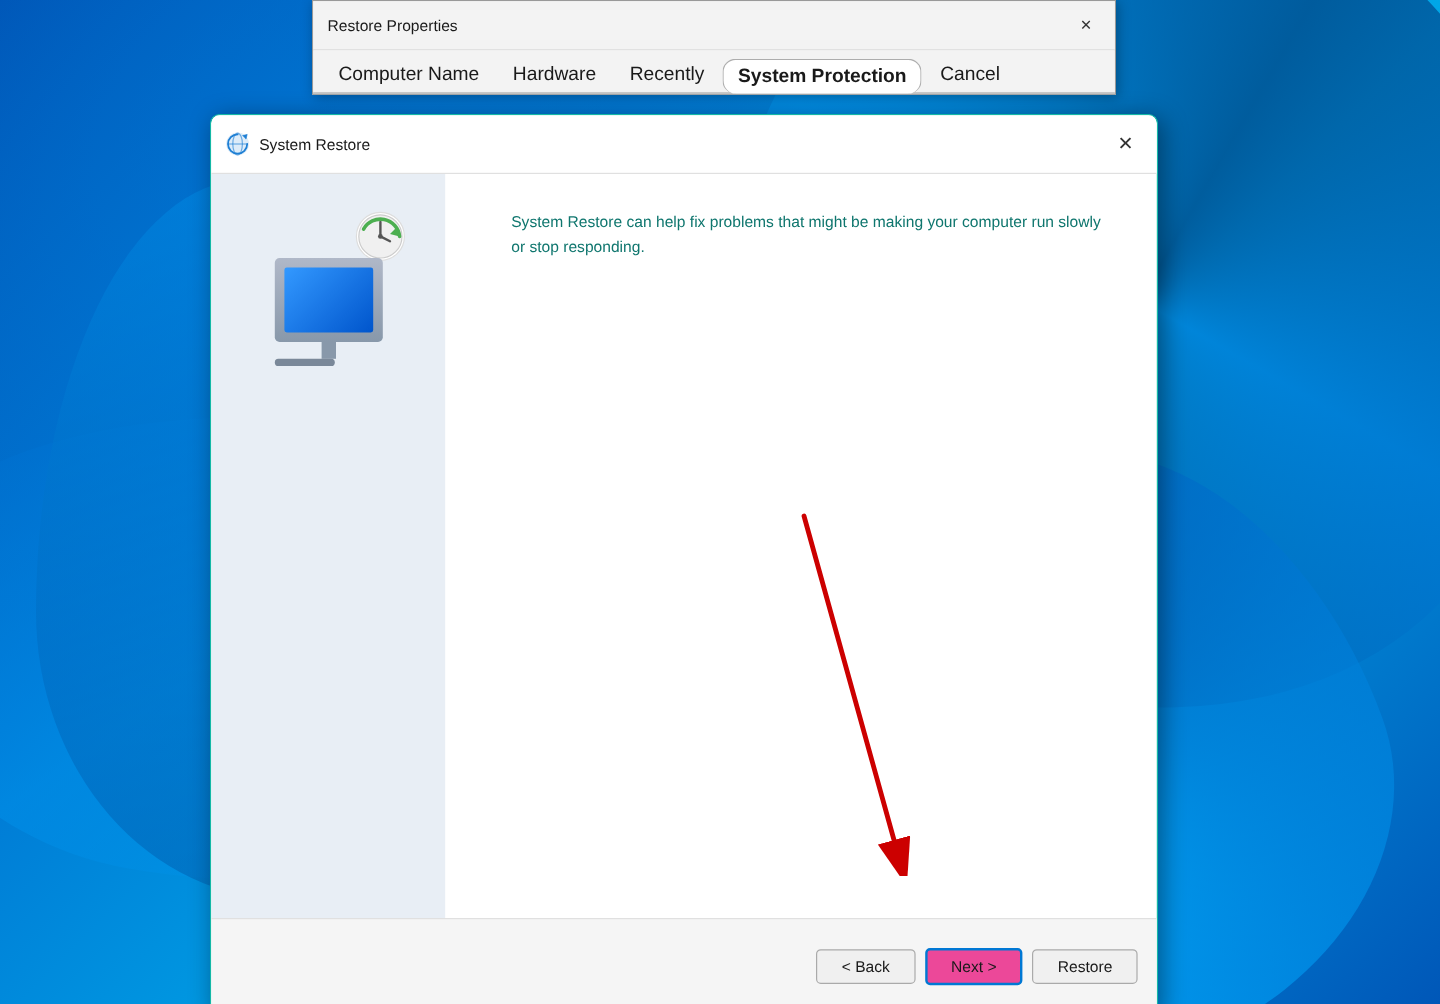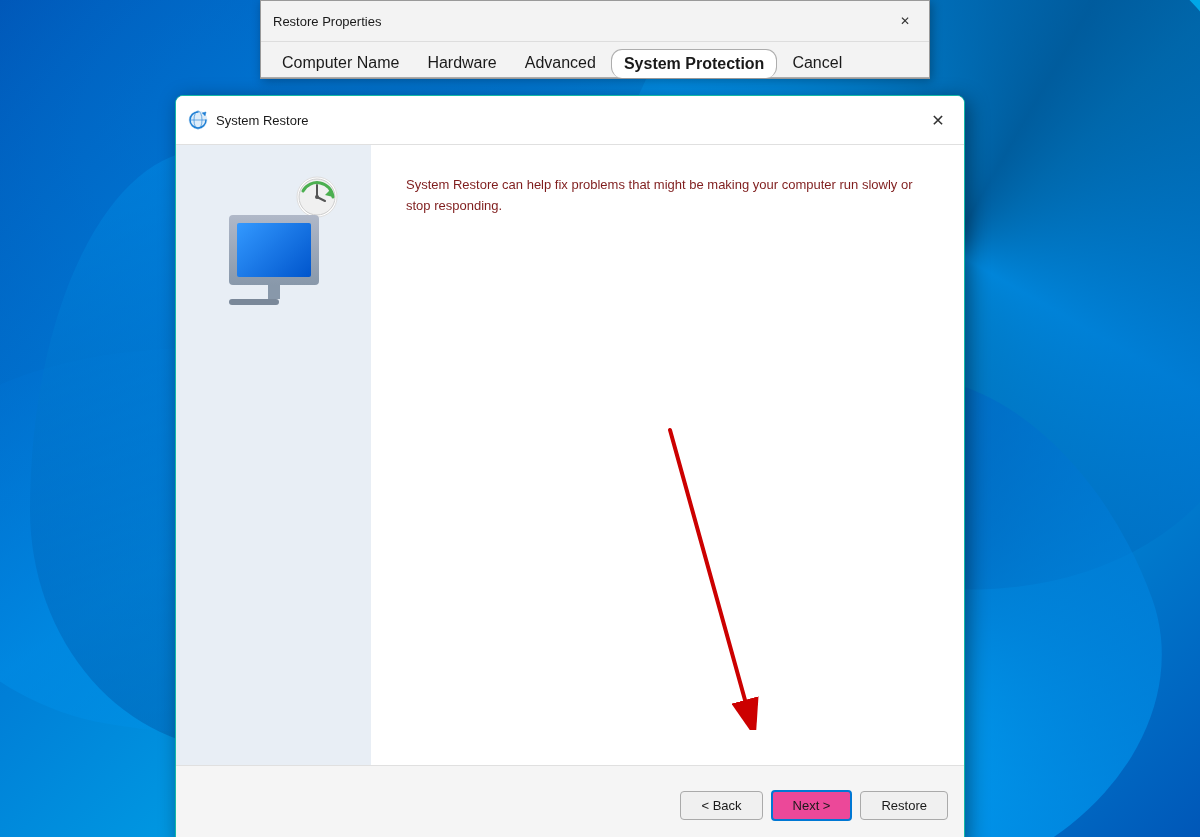--- a/index.html
+++ b/index.html
@@ -278,23 +278,24 @@
 
     .restore-heading {
       font-size: 22px;
       font-weight: 300;
       color: #1a1a1a;
       margin-bottom: 24px;
     }
 
     .restore-para {
       font-size: 13px;
-      color: #7f1d1d;
+      color: #0f766e;
       line-height: 1.6;
       margin-bottom: 20px;
+      margin-left: 20px;
     }
 
     .restore-footer {
       display: flex;
       align-items: center;
       justify-content: flex-end;
       gap: 8px;
       padding: 24px 16px;
       border-top: 1px solid #e0e0e0;
       background: #f5f5f5;
@@ -342,21 +343,21 @@
 <div class="system-properties">
   <div class="sys-prop-titlebar">
     <span class="sys-prop-title">Restore Properties</span>
     <div class="titlebar-controls">
       <button class="title-btn close">✕</button>
     </div>
   </div>
   <div class="sys-prop-tabs">
     <div class="tab-item">Computer Name</div>
     <div class="tab-item">Hardware</div>
-    <div class="tab-item">Advanced</div>
+    <div class="tab-item">Recently</div>
     <div class="tab-item active">System Protection</div>
     <div class="tab-item">Cancel</div>
   </div>
 </div>
 
 <div class="system-restore">
 
   <div class="restore-titlebar">
     <div class="restore-title-left">
 

